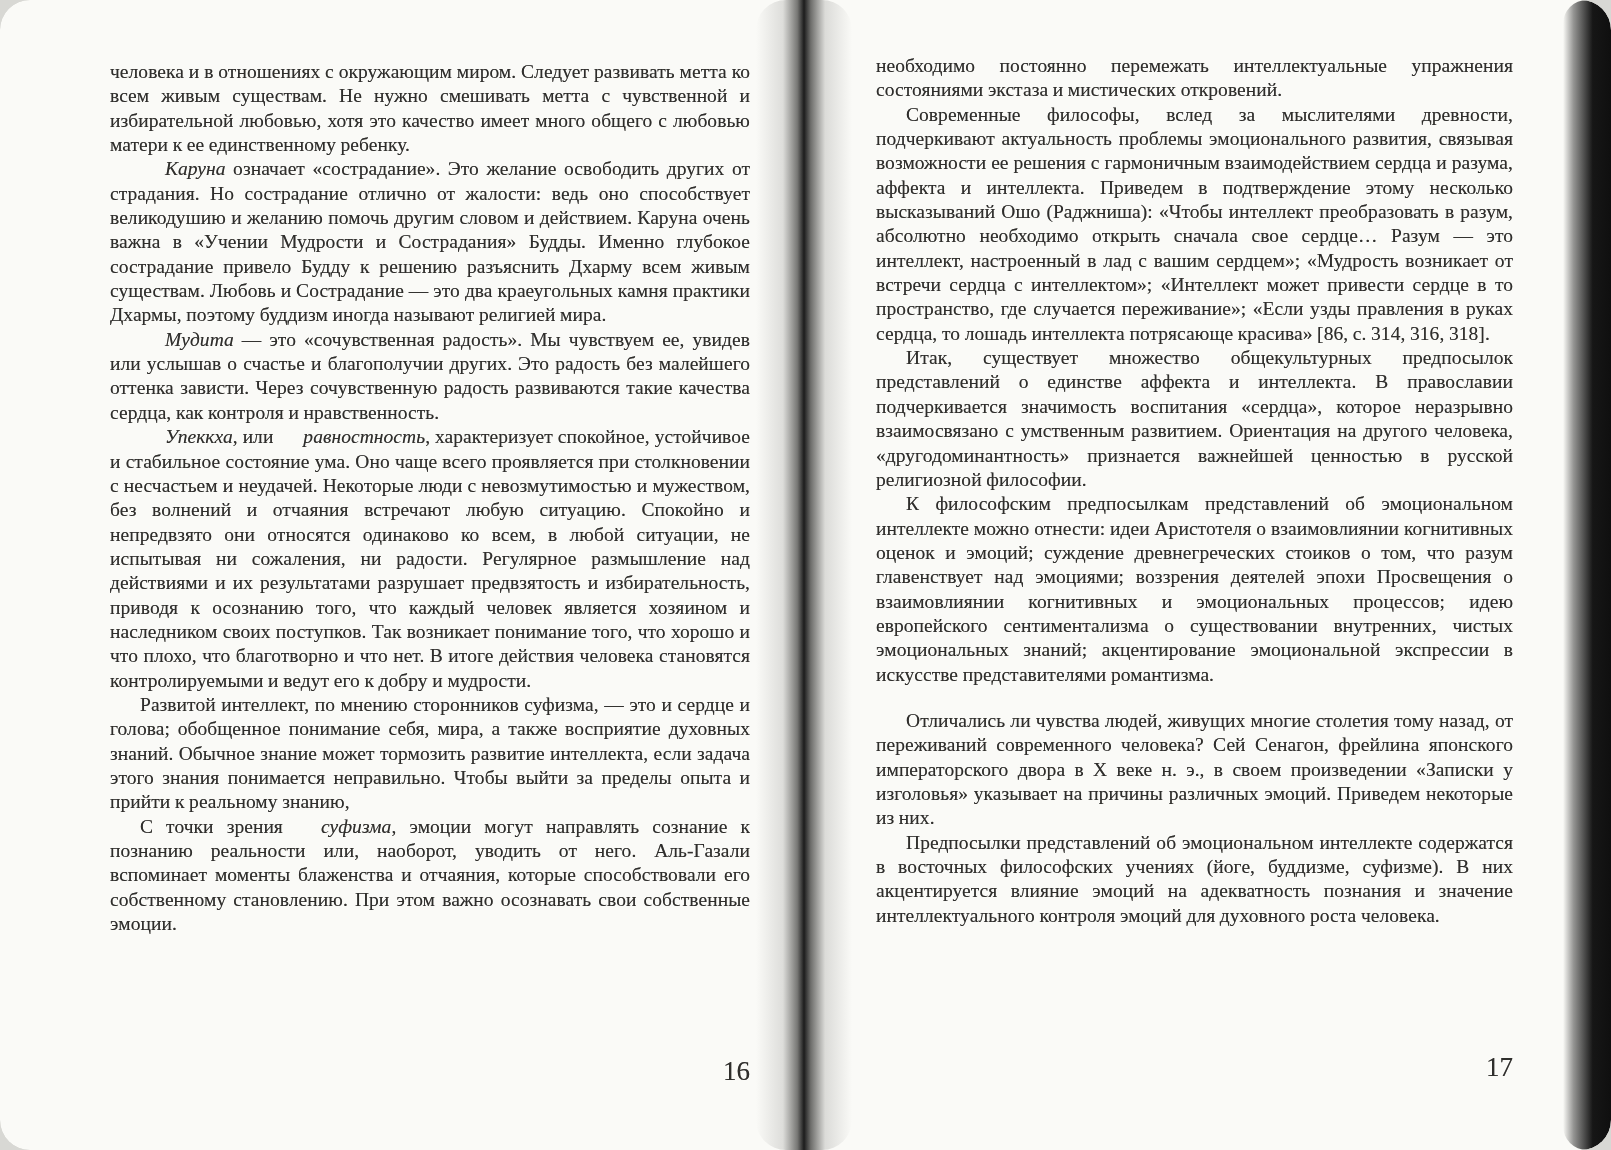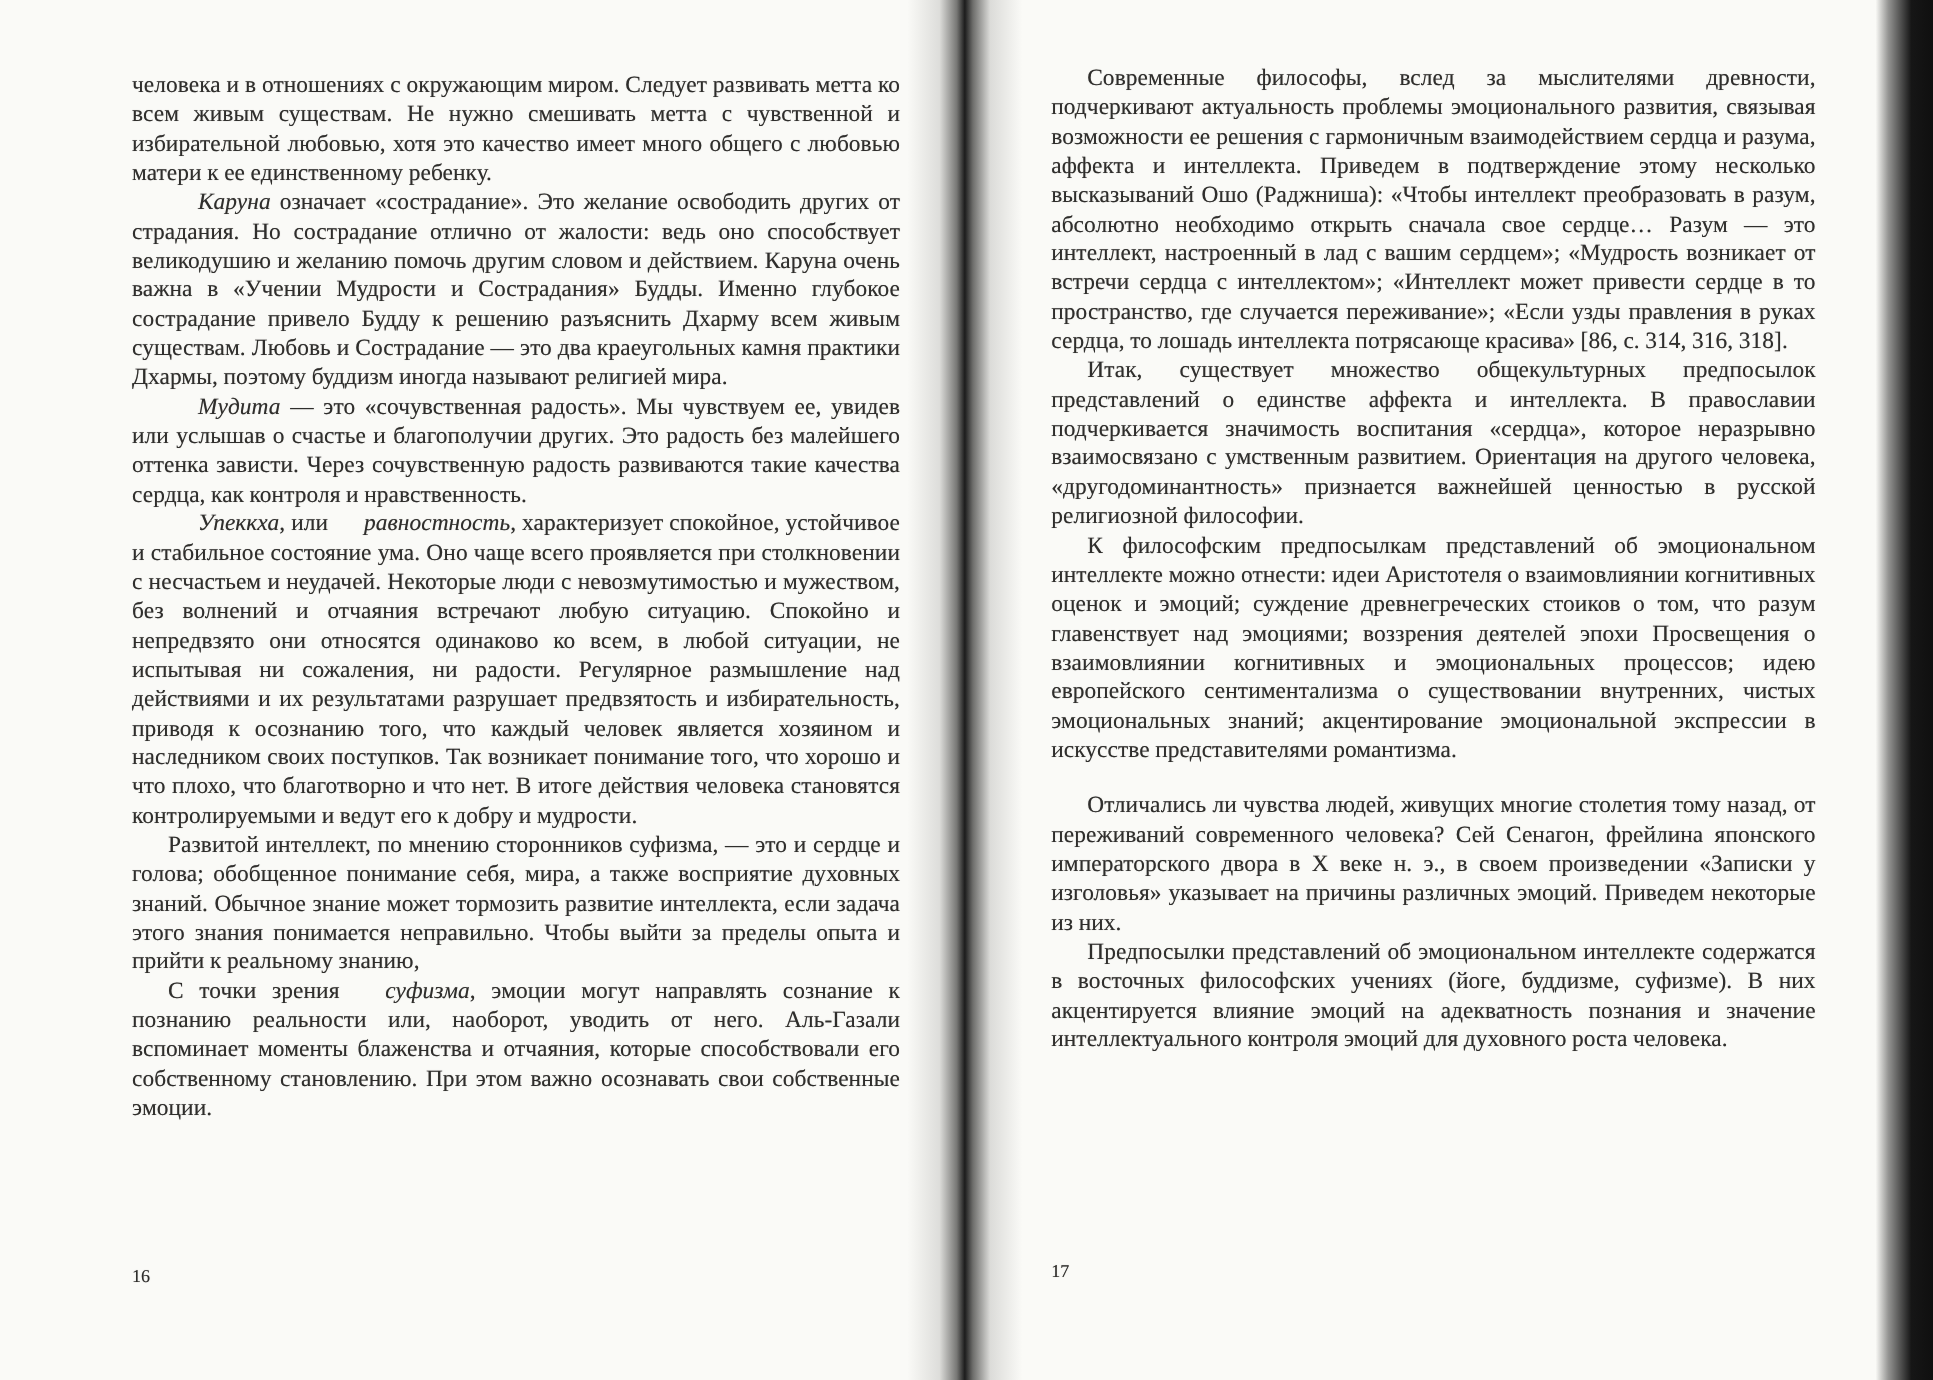--- a/index.html
+++ b/index.html
@@ -1,21 +1,21 @@
 <!DOCTYPE html>
 <html lang="ru" style="--paper: #fafaf7; --ink: #2f2e2c; --gutter-shadow: #1c1c1c; --edge-shadow: #161616;"><head>
 <meta charset="utf-8">
 <style>
   :root{
     --paper:#fafaf7;
     --ink:#2f2e2c;
     --gutter-shadow:#1c1c1c;
     --edge-shadow:#161616;
   }
-  *{ box-sizing:border-box; }
+  *{ box-sizing:border-box;border-radius:30px; }
   html,body{ margin:0; padding:0; background:#d8d8d4; }
   .scan{
     position:relative;
     width:1611px;
     height:1150px;
     background:var(--paper);
     overflow:hidden;
     font-family:"Liberation Serif","DejaVu Serif",serif;
     color:var(--ink);
   }
@@ -29,22 +29,22 @@
     text-shadow:0 0 0.6px rgba(47,46,44,0.5);
   }
   .page-text.left{ left:110px; top:60px; width:640px; }
   .page-text.right{ left:876px; top:54px; width:637px; }
   .par{ margin:0; }
   .par.indent{ text-indent:30px;font-family:Liberation Serif, serif; }
   .par.space-before{ margin-top:22px; }
   .par em{ font-style:italic;margin-left:25px; }
   .page-number{
     position:absolute;
-    font-size:15px;
-    text-align:left;
+    font-size:27px;
+    text-align:right;
     text-shadow:0 0 0.6px rgba(47,46,44,0.5);
   }
   .page-number.left-num{ left:110px; width:640px; top:1056px; }
   .page-number.right-num{ left:876px; width:637px; top:1052px; }
   .gutter{
     position:absolute;
     left:756px; top:0;
     width:96px; height:100%;
     background:linear-gradient(90deg,
       rgba(90,90,88,0) 0%,
@@ -76,20 +76,21 @@
   <div class="page-text left">
       <p class="par"><span>человека и в отношениях с окружающим миром. Следует развивать метта ко всем живым существам. Не нужно смешивать метта с чувственной и избирательной любовью, хотя это качество имеет много общего с любовью матери к ее единственному ребенку.</span></p>
       <p class="par indent"><em>Каруна</em><span> означает «сострадание». Это желание освободить других от страдания. Но сострадание отлично от жалости: ведь оно способствует великодушию и желанию помочь другим словом и действием. Каруна очень важна в «Учении Мудрости и Сострадания» Будды. Именно глубокое сострадание привело Будду к решению разъяснить Дхарму всем живым существам. Любовь и Сострадание — это два краеугольных камня практики Дхармы, поэтому буддизм иногда называют религией мира.</span></p>
       <p class="par indent"><em>Мудита</em><span> — это «сочувственная радость». Мы чувствуем ее, увидев или услышав о счастье и благополучии других. Это радость без малейшего оттенка зависти. Через сочувственную радость развиваются такие качества сердца, как контроля и нравственность.</span></p>
       <p class="par indent"><em>Упеккха</em><span>, или </span><em>равностность</em><span>, характеризует спокойное, устойчивое и стабильное состояние ума. Оно чаще всего проявляется при столкновении с несчастьем и неудачей. Некоторые люди с невозмутимостью и мужеством, без волнений и отчаяния встречают любую ситуацию. Спокойно и непредвзято они относятся одинаково ко всем, в любой ситуации, не испытывая ни сожаления, ни радости. Регулярное размышление над действиями и их результатами разрушает предвзятость и избирательность, приводя к осознанию того, что каждый человек является хозяином и наследником своих поступков. Так возникает понимание того, что хорошо и что плохо, что благотворно и что нет. В итоге действия человека становятся контролируемыми и ведут его к добру и мудрости.</span></p>
       <p class="par indent"><span>Развитой интеллект, по мнению сторонников суфизма, — это и сердце и голова; обобщенное понимание себя, мира, а также восприятие духовных знаний. Обычное знание может тормозить развитие интеллекта, если задача этого знания понимается неправильно. Чтобы выйти за пределы опыта и прийти к реальному знанию,</span></p>
       <p class="par indent"><span>С точки зрения </span><em>суфизма</em><span>, эмоции могут направлять сознание к познанию реальности или, наоборот, уводить от него. Аль-Газали вспоминает моменты блаженства и отчаяния, которые способствовали его собственному становлению. При этом важно осознавать свои собственные эмоции.</span></p>
     </div>
 
   <div class="page-text right">
+      <p class="par"><span>необходимо постоянно перемежать интеллектуальные упражнения состояниями экстаза и мистических откровений.</span></p>
       <p class="par indent"><span>Современные философы, вслед за мыслителями древности, подчеркивают актуальность проблемы эмоционального развития, связывая возможности ее решения с гармоничным взаимодействием сердца и разума, аффекта и интеллекта. Приведем в подтверждение этому несколько высказываний Ошо (Раджниша): «Чтобы интеллект преобразовать в разум, абсолютно необходимо открыть сначала свое сердце… Разум — это интеллект, настроенный в лад с вашим сердцем»; «Мудрость возникает от встречи сердца с интеллектом»; «Интеллект может привести сердце в то пространство, где случается переживание»; «Если узды правления в руках сердца, то лошадь интеллекта потрясающе красива» [86, с. 314, 316, 318].</span></p>
       <p class="par indent"><span>Итак, существует множество общекультурных предпосылок представлений о единстве аффекта и интеллекта. В православии подчеркивается значимость воспитания «сердца», которое неразрывно взаимосвязано с умственным развитием. Ориентация на другого человека, «другодоминантность» признается важнейшей ценностью в русской религиозной философии.</span></p>
       <p class="par indent"><span>К философским предпосылкам представлений об эмоциональном интеллекте можно отнести: идеи Аристотеля о взаимовлиянии когнитивных оценок и эмоций; суждение древнегреческих стоиков о том, что разум главенствует над эмоциями; воззрения деятелей эпохи Просвещения о взаимовлиянии когнитивных и эмоциональных процессов; идею европейского сентиментализма о существовании внутренних, чистых эмоциональных знаний; акцентирование эмоциональной экспрессии в искусстве представителями романтизма.</span></p>
       <p class="par indent space-before"><span>Отличались ли чувства людей, живущих многие столетия тому назад, от переживаний современного человека? Сей Сенагон, фрейлина японского императорского двора в X веке н. э., в своем произведении «Записки у изголовья» указывает на причины различных эмоций. Приведем некоторые из них.</span></p>
       <p class="par indent"><span>Предпосылки представлений об эмоциональном интеллекте содержатся в восточных философских учениях (йоге, буддизме, суфизме). В них акцентируется влияние эмоций на адекватность познания и значение интеллектуального контроля эмоций для духовного роста человека.</span></p>
     </div>
 
   <div class="page-number left-num">16</div>
 
   <div class="page-number right-num">17</div>

